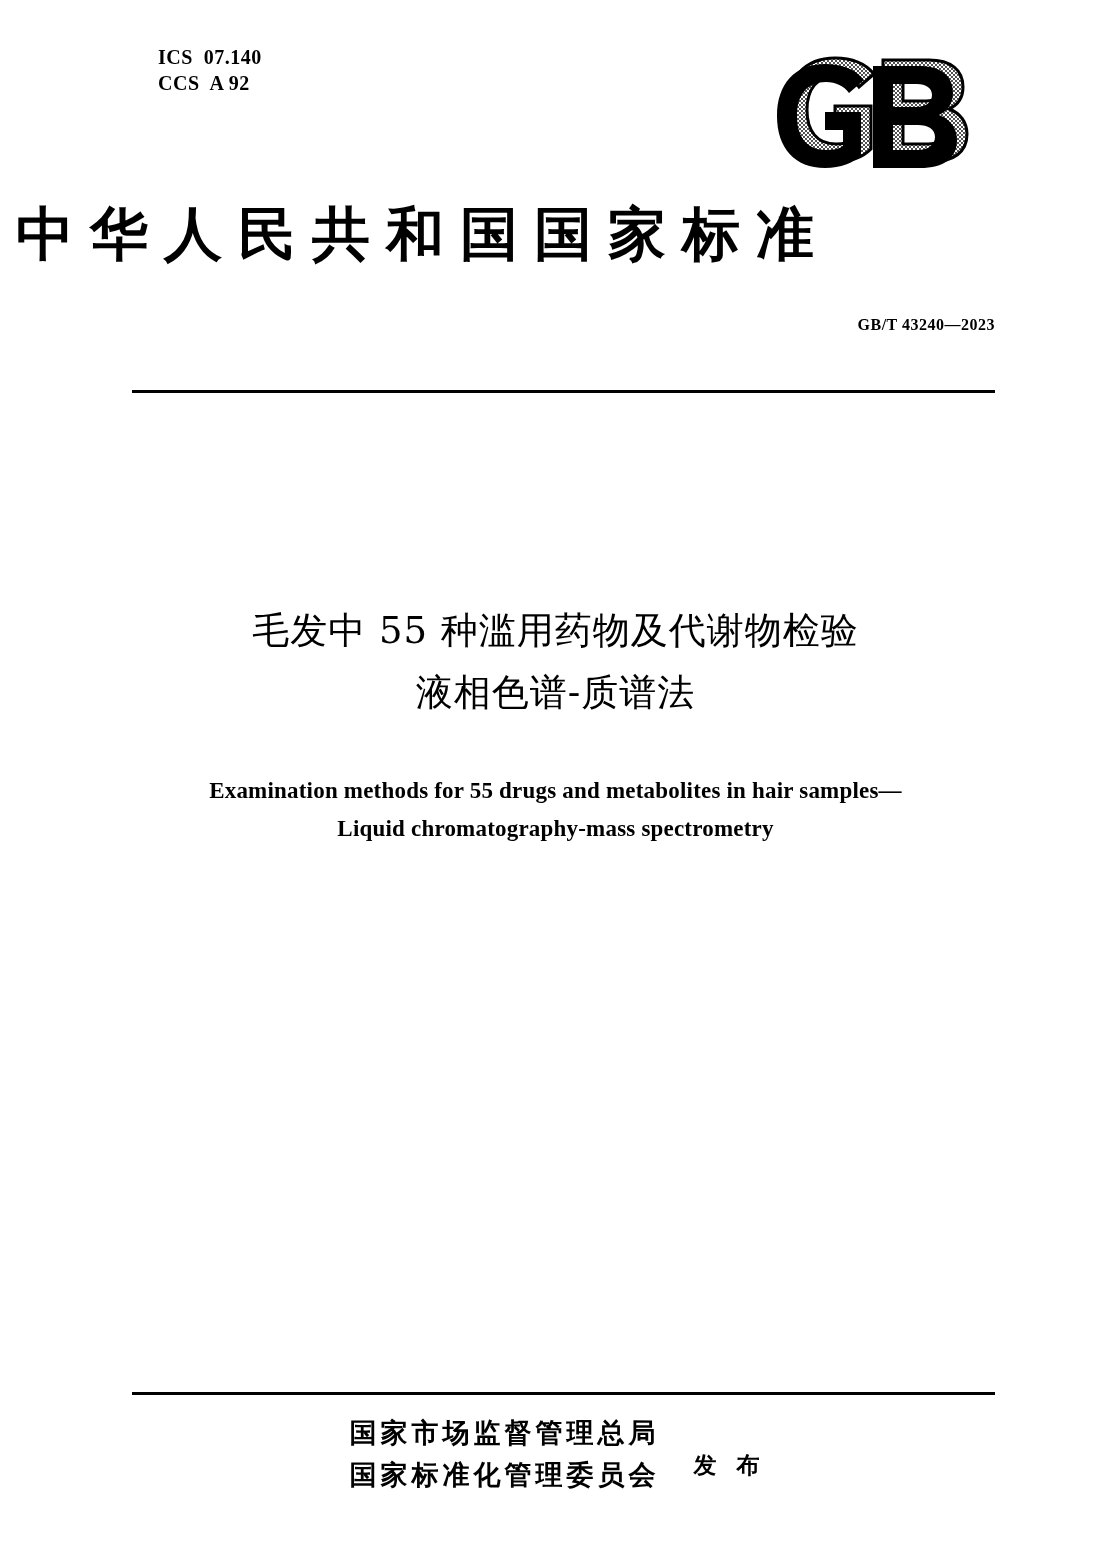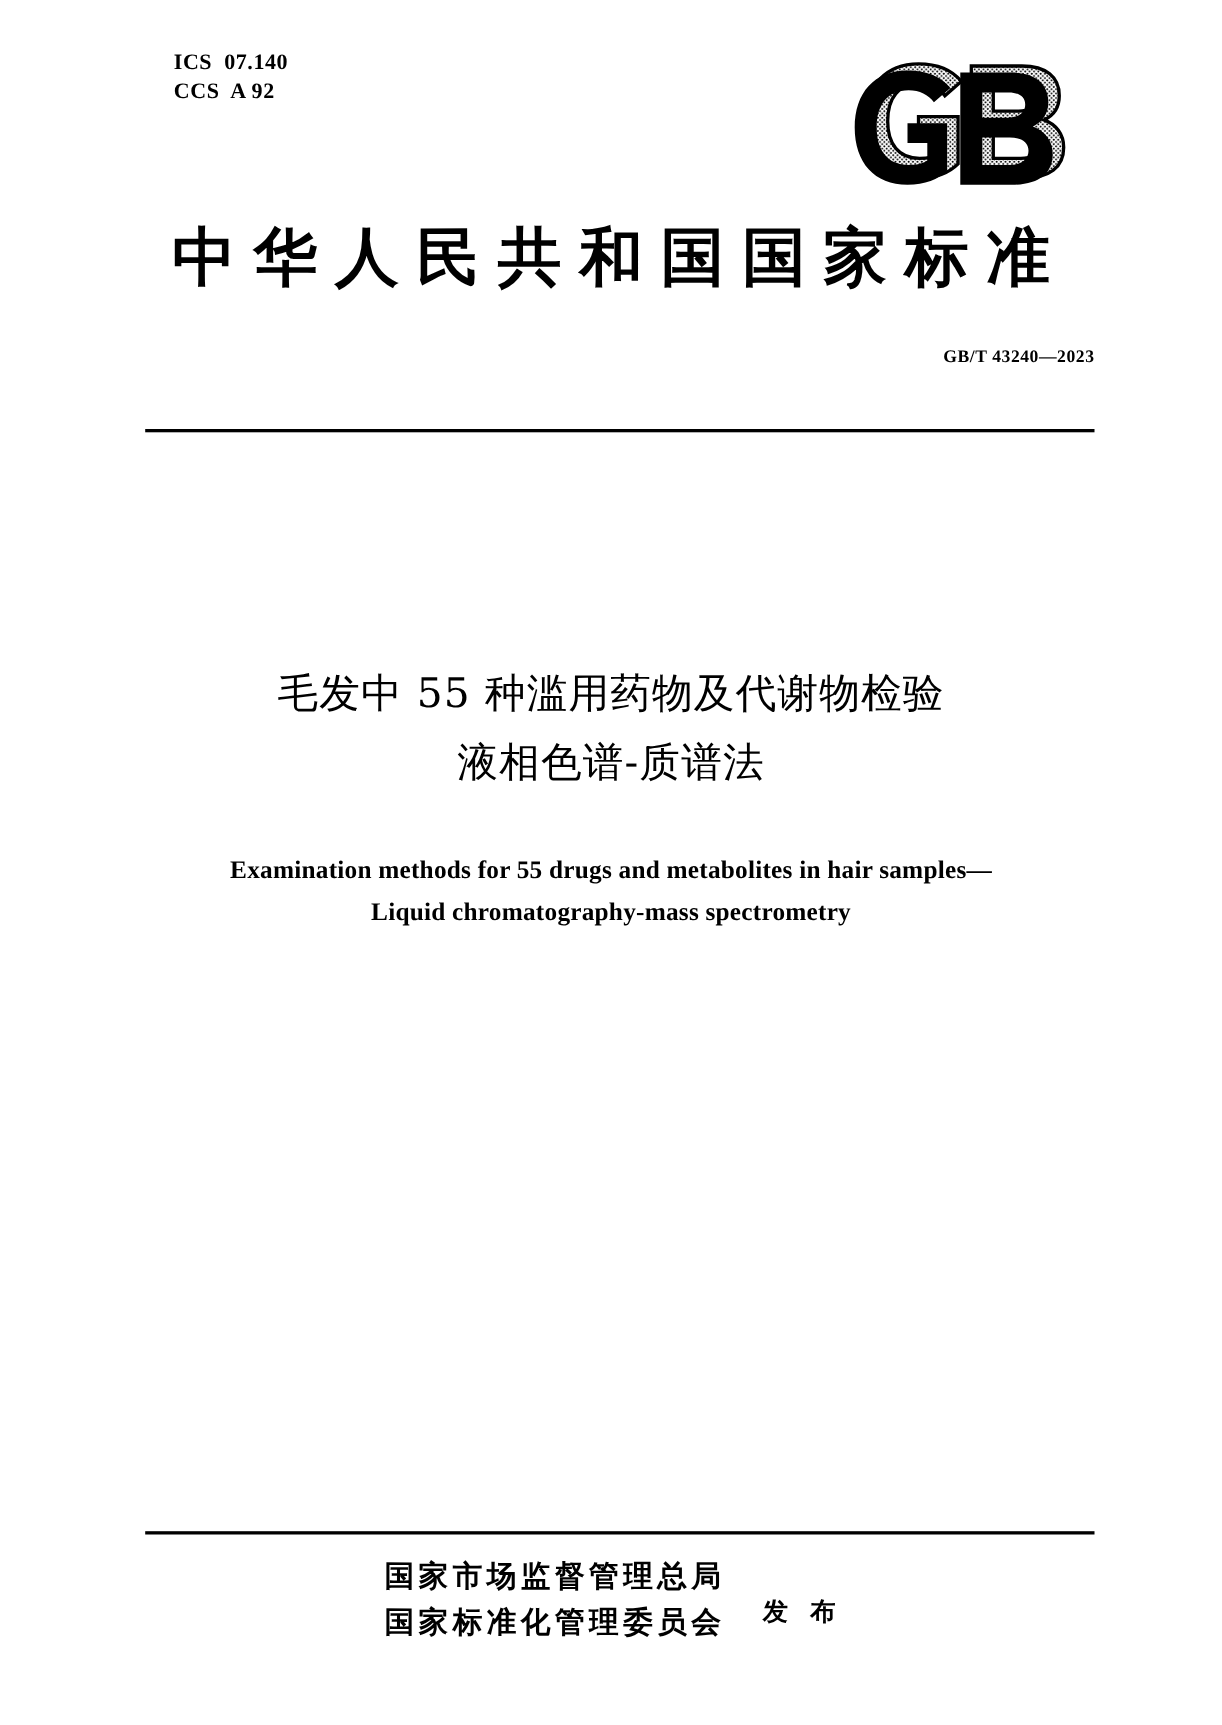--- a/index.html
+++ b/index.html
@@ -46,21 +46,20 @@
     height: 120px;
   }
   .gb-logo svg { display: block; }
 
   
   .cn-standard-title {
     position: absolute;
     left: 0;
     right: 0;
     top: 196px;
-    text-align: center;
     font-family: "DejaVu Serif", "Liberation Serif", serif;
     font-weight: bold;
     font-size: 58px;
     letter-spacing: 16px;
     text-indent: 16px;
     white-space: nowrap;
   }
 
   
   .std-number {

